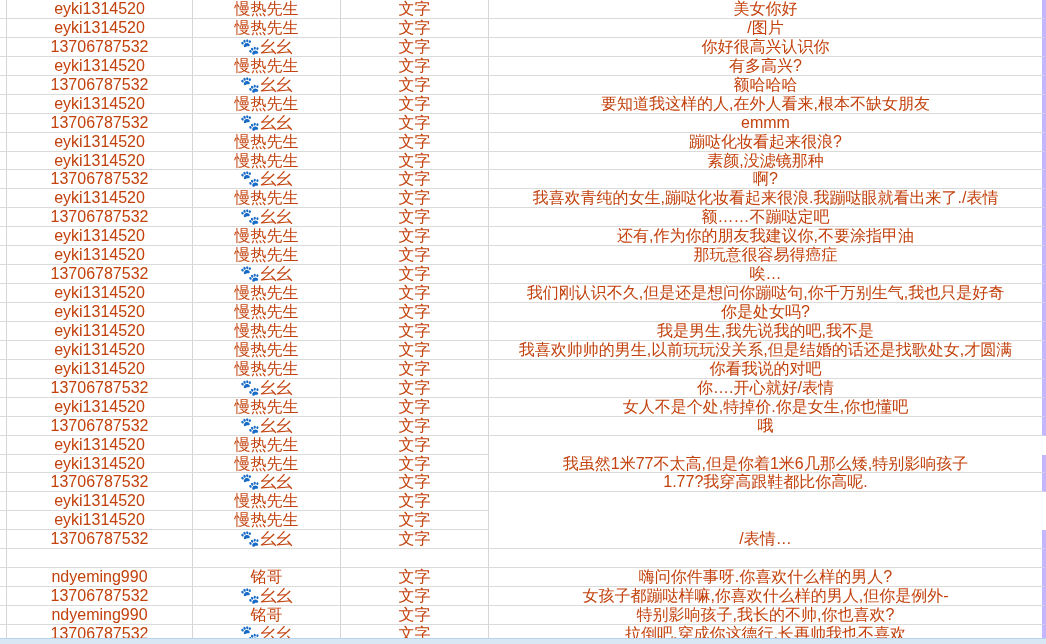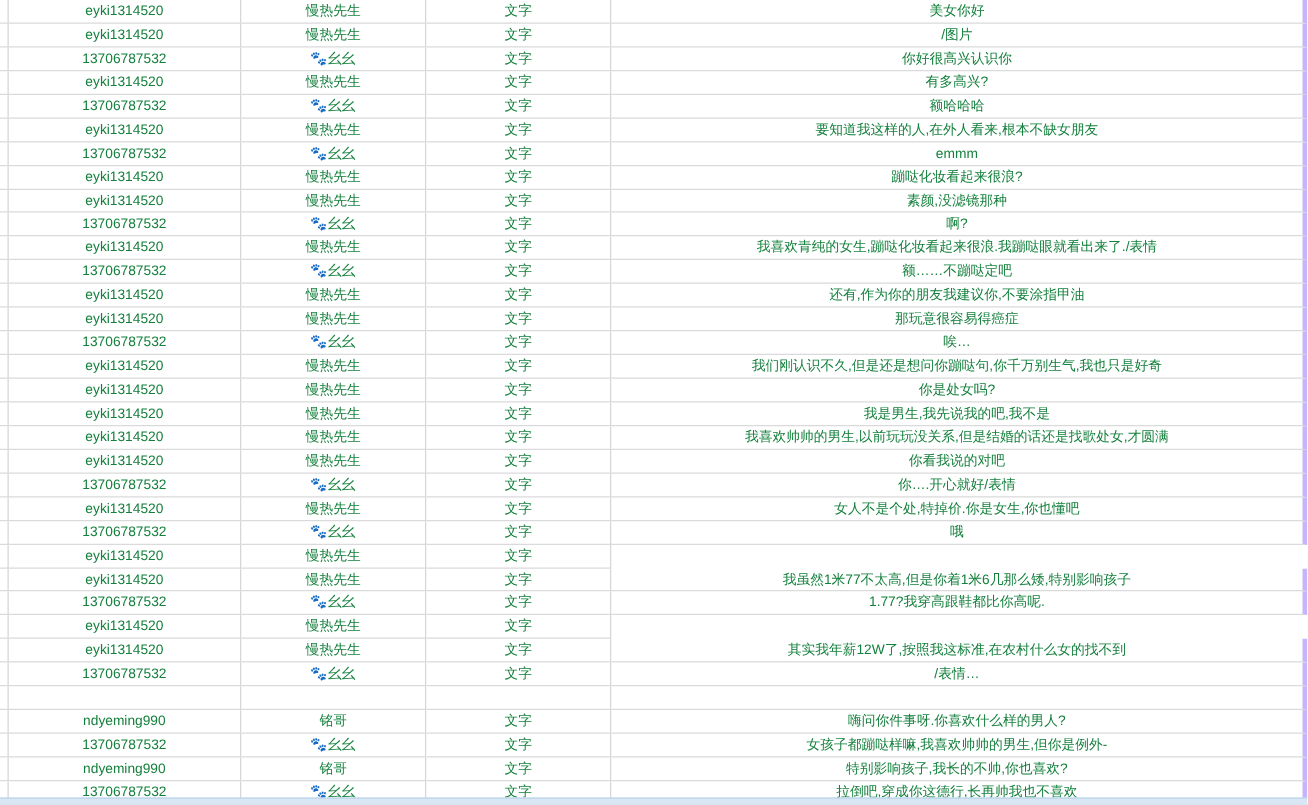--- a/index.html
+++ b/index.html
@@ -6,22 +6,22 @@
   html, body { background: #ffffff; }
   body {
     font-family: "Liberation Sans", "DejaVu Sans", sans-serif;
   }
   #sheet {
     position: relative;
     width: 1046px;
     height: 644px;
     overflow: hidden;
     background: #ffffff;
-    font-size: 11px;
-    color: #15803d;
+    font-size: 16px;
+    color: #c2410c;
   }
   .grid-row {
     display: grid;
     grid-template-columns: 7px 186px 148px 148px 1fr;
     height: 18.95px;
     width: 1046px;
   }
   .cell {
     border-right: 1px solid #d6d6d6;
     border-bottom: 1px solid #dadada;
@@ -236,21 +236,20 @@
         <div class="cell margin-sliver"></div>
         <div class="cell">eyki1314520</div>
         <div class="cell">慢热先生</div>
         <div class="cell">文字</div>
       </div>
       <div class="grid-row">
         <div class="cell margin-sliver"></div>
         <div class="cell">eyki1314520</div>
         <div class="cell">慢热先生</div>
         <div class="cell">文字</div>
-        <div class="cell msg">其实我年薪12W了,按照我这标准,在农村什么女的找不到</div>
       </div>
       <div class="grid-row">
         <div class="cell margin-sliver"></div>
         <div class="cell">13706787532</div>
         <div class="cell">🐾幺幺</div>
         <div class="cell">文字</div>
         <div class="cell msg">/表情…</div>
       </div>
       <div class="grid-row">
         <div class="cell margin-sliver"></div>
@@ -264,21 +263,21 @@
         <div class="cell">ndyeming990</div>
         <div class="cell">铭哥</div>
         <div class="cell">文字</div>
         <div class="cell msg">嗨问你件事呀.你喜欢什么样的男人?</div>
       </div>
       <div class="grid-row">
         <div class="cell margin-sliver"></div>
         <div class="cell">13706787532</div>
         <div class="cell">🐾幺幺</div>
         <div class="cell">文字</div>
-        <div class="cell msg">女孩子都蹦哒样嘛,我喜欢帅帅的男生,但你是例外-</div>
+        <div class="cell msg">女孩子都蹦哒样嘛,你喜欢什么样的男人,但你是例外-</div>
       </div>
       <div class="grid-row">
         <div class="cell margin-sliver"></div>
         <div class="cell">ndyeming990</div>
         <div class="cell">铭哥</div>
         <div class="cell">文字</div>
         <div class="cell msg">特别影响孩子,我长的不帅,你也喜欢?</div>
       </div>
       <div class="grid-row">
         <div class="cell margin-sliver"></div>

